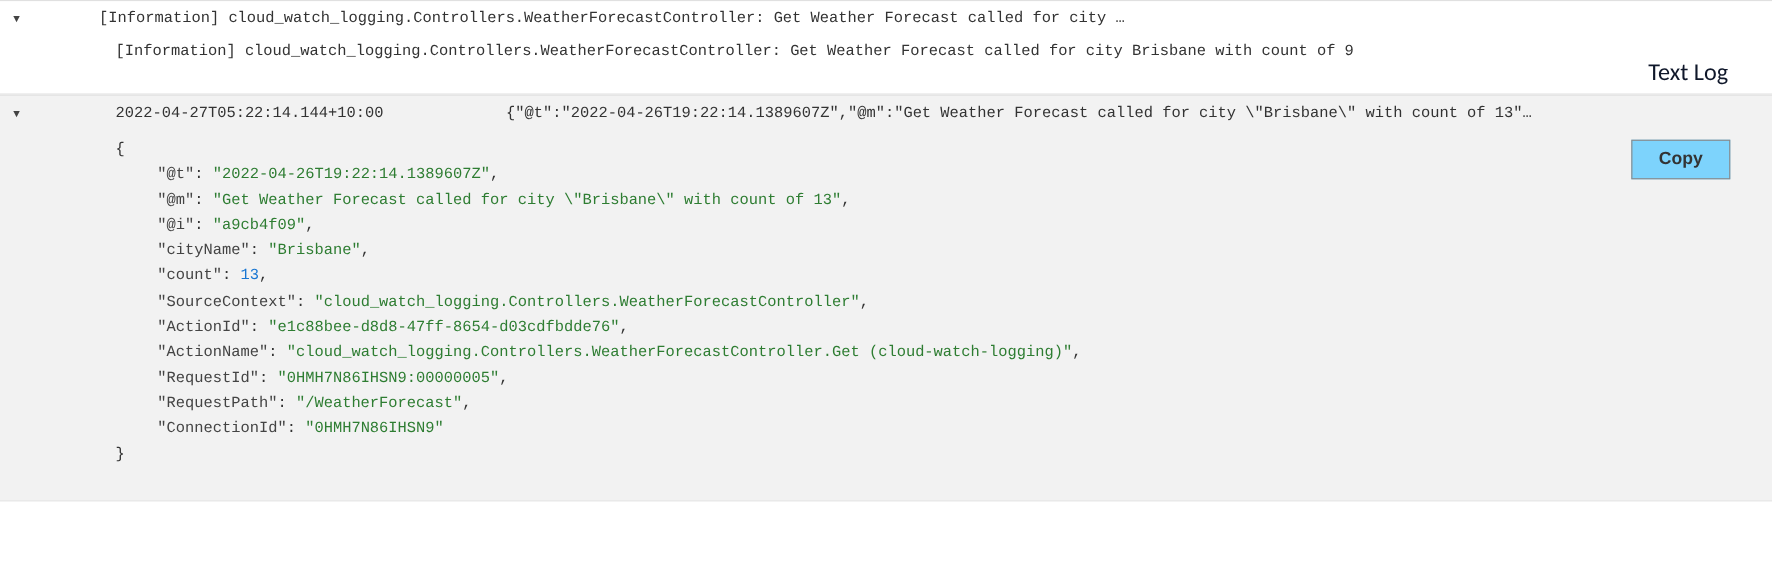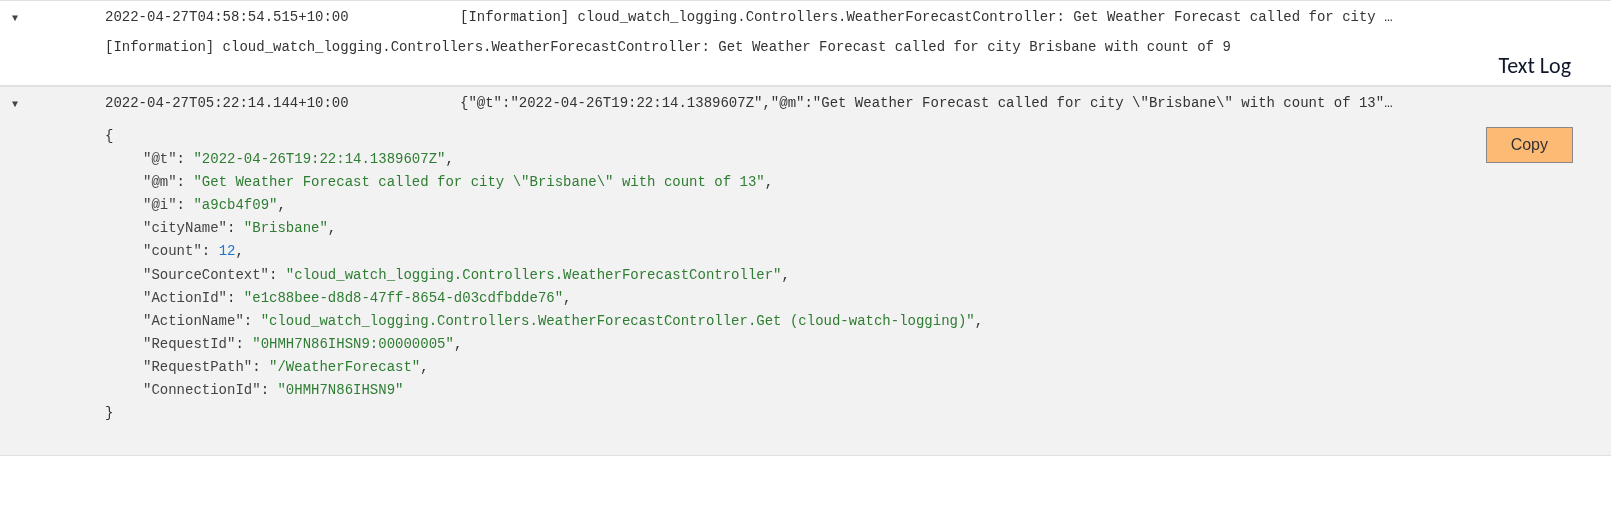--- a/index.html
+++ b/index.html
@@ -75,37 +75,36 @@
       right: 40px;
       bottom: 6px;
       font-family: Calibri, Arial, sans-serif;
       font-size: 22px;
       color: #0f172a;
     }
     .copy-button {
       position: absolute;
       top: 8px;
       right: 38px;
-      background: #fdba74;
+      background: #7dd3fc;
       border: 1px solid #888;
       padding: 8px 24px;
       font-family: Arial, sans-serif;
       font-size: 16px;
-      font-weight: normal;
+      font-weight: bold;
       color: #333;
       cursor: pointer;
     }
   </style>
 </head>
 <body>
 
 <div class="log-entry expanded-first">
   <div class="summary-row">
     <div class="expand-icon">▼</div>
-    <div class="timestamp">2022-04-27T04:58:54.515+10:00</div>
     <div class="message-preview">[Information] cloud_watch_logging.Controllers.WeatherForecastController: Get Weather Forecast called for city …</div>
   </div>
   <div class="expanded-body">
     <div class="expanded-text">[Information] cloud_watch_logging.Controllers.WeatherForecastController: Get Weather Forecast called for city Brisbane with count of 9</div>
     <div class="annotation-label">Text Log</div>
   </div>
 </div>
 
 <div class="log-entry expanded-second">
   <div class="summary-row">
@@ -115,21 +114,21 @@
   </div>
   <div class="expanded-body">
     <button class="copy-button">Copy</button>
     <div class="json-body">
       <span class="json-brace">{</span>
       <div id="json-fields">
           <span class="json-indent"><span class="json-key">"@t"</span><span class="json-colon">: </span><span class="json-string">"2022-04-26T19:22:14.1389607Z"</span><span class="json-comma">,</span></span>
           <span class="json-indent"><span class="json-key">"@m"</span><span class="json-colon">: </span><span class="json-string">"Get Weather Forecast called for city \"Brisbane\" with count of 13"</span><span class="json-comma">,</span></span>
           <span class="json-indent"><span class="json-key">"@i"</span><span class="json-colon">: </span><span class="json-string">"a9cb4f09"</span><span class="json-comma">,</span></span>
           <span class="json-indent"><span class="json-key">"cityName"</span><span class="json-colon">: </span><span class="json-string">"Brisbane"</span><span class="json-comma">,</span></span>
-          <span class="json-indent"><span class="json-key">"count"</span><span class="json-colon">: </span><span class="json-number">12</span><span class="json-comma">,</span></span>
+          <span class="json-indent"><span class="json-key">"count"</span><span class="json-colon">: </span><span class="json-number">13</span><span class="json-comma">,</span></span>
           <span class="json-indent"><span class="json-key">"SourceContext"</span><span class="json-colon">: </span><span class="json-string">"cloud_watch_logging.Controllers.WeatherForecastController"</span><span class="json-comma">,</span></span>
           <span class="json-indent"><span class="json-key">"ActionId"</span><span class="json-colon">: </span><span class="json-string">"e1c88bee-d8d8-47ff-8654-d03cdfbdde76"</span><span class="json-comma">,</span></span>
           <span class="json-indent"><span class="json-key">"ActionName"</span><span class="json-colon">: </span><span class="json-string">"cloud_watch_logging.Controllers.WeatherForecastController.Get (cloud-watch-logging)"</span><span class="json-comma">,</span></span>
           <span class="json-indent"><span class="json-key">"RequestId"</span><span class="json-colon">: </span><span class="json-string">"0HMH7N86IHSN9:00000005"</span><span class="json-comma">,</span></span>
           <span class="json-indent"><span class="json-key">"RequestPath"</span><span class="json-colon">: </span><span class="json-string">"/WeatherForecast"</span><span class="json-comma">,</span></span>
           <span class="json-indent"><span class="json-key">"ConnectionId"</span><span class="json-colon">: </span><span class="json-string">"0HMH7N86IHSN9"</span></span>
         </div>
       <span class="json-brace">}</span>
     </div>
   </div>

